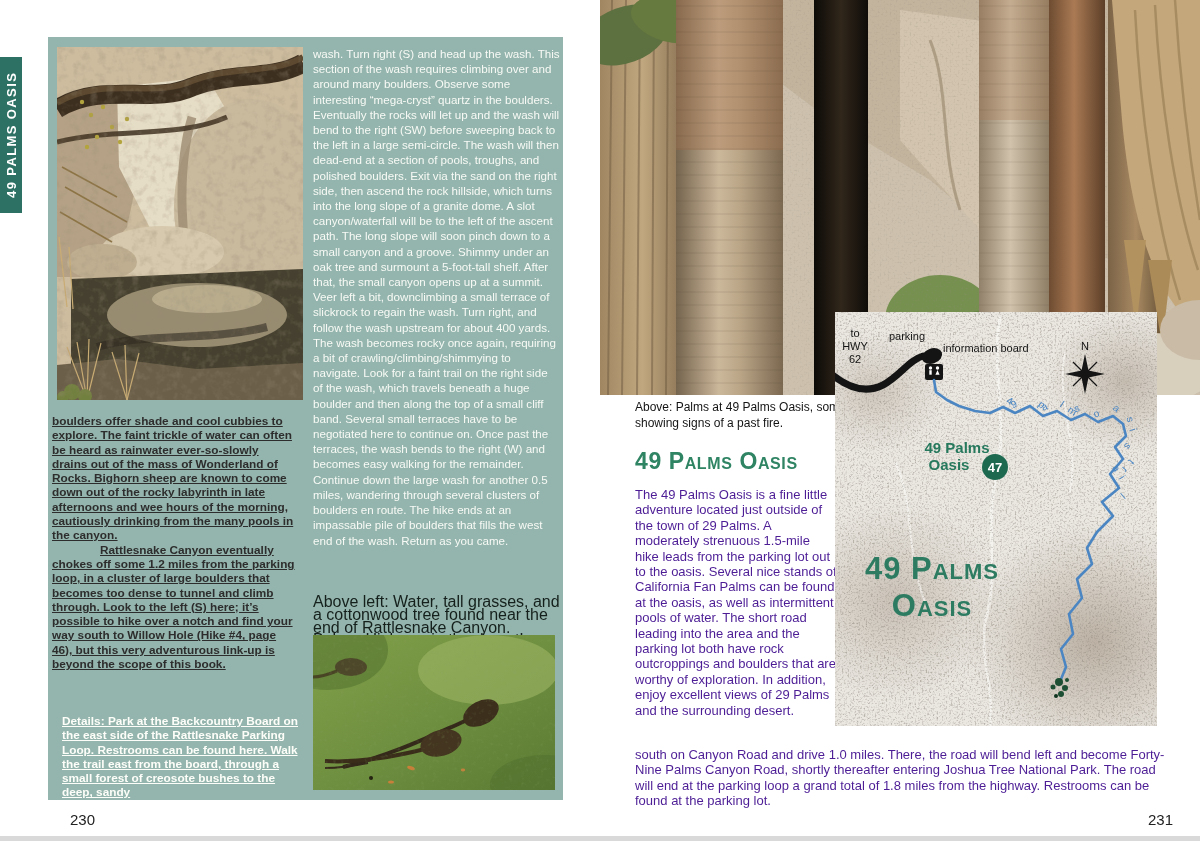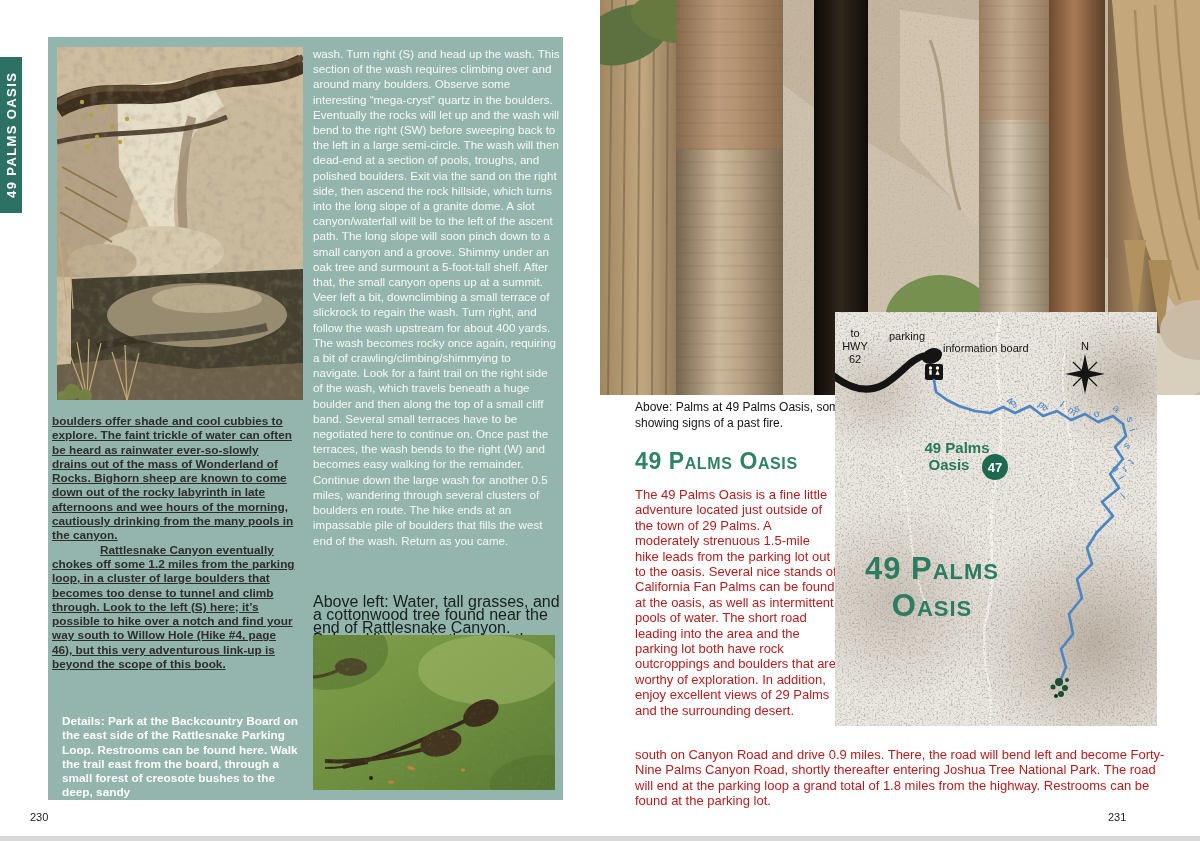--- a/index.html
+++ b/index.html
@@ -14,23 +14,23 @@
   .panel { background:#94b5ad; }
 
   .col-dark  { color:#2d2d2d; font-weight:bold; font-size:11.8px; line-height:14.3px; }
   .col-white { color:#f8faf6; font-weight:normal; font-size:11.6px; line-height:15.2px; }
   .details   { color:#fdfef9; font-weight:bold; font-size:11.8px; line-height:14.3px; }
   .indent1 { text-indent:48px; }
   .cap-teal { color:#15201c; font-size:16px; line-height:12.8px; }
 
   .r-caption { color:#141414; font-size:12px; line-height:15.5px; }
   .heading { color:#2f8464; font-weight:bold; font-variant:small-caps; font-size:23px; letter-spacing:0.6px; }
-  .r-body { color:#b91c1c; font-size:13px; line-height:15.4px; }
+  .r-body { color:#4c1d95; font-size:13px; line-height:15.4px; }
   .indent2 { text-indent:52px; }
-  .pageno { color:#222; font-size:11px; }
+  .pageno { color:#222; font-size:15px;margin-left:40px; }
 
   .map-label { font-family:"Liberation Sans",sans-serif; font-size:11px; fill:#141414; }
   .map-oasis { font-family:"Liberation Sans",sans-serif; font-size:15px; font-weight:bold; fill:#27795d; }
   .map-title { font-family:"Liberation Sans",sans-serif; font-size:31px; font-weight:bold;
                font-variant:small-caps; letter-spacing:1px; fill:#2d7c62; }
   .trail-txt { font-family:"Liberation Sans",sans-serif; font-size:10px; fill:#4b86c3; letter-spacing:7px; }
 
   .bottom-strip { background:#d9d9d9; }
 </style>
 </head>
@@ -104,21 +104,21 @@
       </g>
     </g>
     <rect width="246" height="353" filter="url(#canyTex)" opacity="0.3"></rect>
   </svg>
 
   <div class="abs col-dark" style="left:52px;top:414px;width:243px;text-decoration:underline;">
     <div>boulders offer shade and cool cubbies to explore. The faint trickle of water can often be heard as rainwater ever-so-slowly drains out of the mass of Wonderland of Rocks. Bighorn sheep are known to come down out of the rocky labyrinth in late afternoons and wee hours of the morning, cautiously drinking from the many pools in the canyon.</div>
     <div class="indent1">Rattlesnake Canyon eventually chokes off some 1.2 miles from the parking loop, in a cluster of large boulders that becomes too dense to tunnel and climb through. Look to the left (S) here; it’s possible to hike over a notch and find your way south to Willow Hole (Hike #4, page 46), but this very adventurous link-up is beyond the scope of this book.</div>
   </div>
 
-  <div class="abs details" style="left:62px;top:714px;width:243px;">Details: Park at the Backcountry Board on the east side of the Rattlesnake Parking Loop. Restrooms can be found here. Walk the trail east from the board, through a small forest of creosote bushes to the deep, sandy</div>
+  <div class="abs details" style="left:62px;top:714px;width:243px;text-decoration:underline;">Details: Park at the Backcountry Board on the east side of the Rattlesnake Parking Loop. Restrooms can be found here. Walk the trail east from the board, through a small forest of creosote bushes to the deep, sandy</div>
 
   <div class="abs col-white" style="left:313px;top:46px;width:247px;">wash. Turn right (S) and head up the wash. This section of the wash requires climbing over and around many boulders. Observe some interesting “mega-cryst” quartz in the boulders. Eventually the rocks will let up and the wash will bend to the right (SW) before sweeping back to the left in a large semi-circle. The wash will then dead-end at a section of pools, troughs, and polished boulders. Exit via the sand on the right side, then ascend the rock hillside, which turns into the long slope of a granite dome. A slot canyon/waterfall will be to the left of the ascent path. The long slope will soon pinch down to a small canyon and a groove. Shimmy under an oak tree and surmount a 5-foot-tall shelf. After that, the small canyon opens up at a summit. Veer left a bit, downclimbing a small terrace of slickrock to regain the wash. Turn right, and follow the wash upstream for about 400 yards. The wash becomes rocky once again, requiring a bit of crawling/climbing/shimmying to navigate. Look for a faint trail on the right side of the wash, which travels beneath a huge boulder and then along the top of a small cliff band. Several small terraces have to be negotiated here to continue on. Once past the terraces, the wash bends to the right (W) and becomes easy walking for the remainder. Continue down the large wash for another 0.5 miles, wandering through several clusters of boulders en route. The hike ends at an impassable pile of boulders that fills the west end of the wash. Return as you came.</div>
 
   <div class="abs cap-teal" style="left:313px;top:596px;width:250px;">
     <div>Above left: Water, tall grasses, and a cottonwood tree found near the end of Rattlesnake Canyon.</div>
     <div>Below: Highway in the desert!</div>
   </div>
 
   <svg class="abs" style="left:313px;top:635px;" width="242" height="155" viewBox="0 0 242 155">
     <defs>
@@ -255,21 +255,21 @@
   </svg>
 
   <div class="abs r-caption" style="left:635px;top:400px;width:215px;">Above: Palms at 49 Palms Oasis, some showing signs of a past fire.</div>
 
   <div class="abs heading" style="left:635px;top:448px;">49 Palms Oasis</div>
 
   <div class="abs r-body" style="left:635px;top:487px;width:202px;">
     <div>The 49 Palms Oasis is a fine little adventure located just outside of the town of 29 Palms. A moderately strenuous 1.5-mile hike leads from the parking lot out to the oasis. Several nice stands of California Fan Palms can be found at the oasis, as well as intermittent pools of water. The short road leading into the area and the parking lot both have rock outcroppings and boulders that are worthy of exploration. In addition, enjoy excellent views of 29 Palms and the surrounding desert.</div>
   </div>
 
-  <div class="abs r-body" style="left:635px;top:747px;width:530px;">south on Canyon Road and drive 0.9 miles. There, the road will bend left and become Forty-Nine Palms Canyon Road, shortly thereafter entering Joshua Tree National Park. The road will end at the parking loop a grand total of 1.8 miles from the highway. Restrooms can be found at the parking lot.</div>
+  <div class="abs r-body" style="left:635px;top:747px;width:530px;">south on Canyon Road and drive 1.0 miles. There, the road will bend left and become Forty-Nine Palms Canyon Road, shortly thereafter entering Joshua Tree National Park. The road will end at the parking loop a grand total of 1.8 miles from the highway. Restrooms can be found at the parking lot.</div>
 
   <svg class="abs" style="left:835px;top:312px;" width="322" height="414" viewBox="0 0 322 414">
     <defs>
       <radialGradient id="tintBrown">
           <stop offset="0" stop-color="#8d7a66"></stop>
           <stop offset="1" stop-color="#8d7a66" stop-opacity="0"></stop>
         </radialGradient>
       <filter id="mapSpeck">
           <feTurbulence type="fractalNoise" baseFrequency="0.55" numOctaves="3" seed="11"></feTurbulence>
         <feColorMatrix type="matrix" values="0 0 0 0 0.28  0 0 0 0 0.25  0 0 0 0 0.21  1.6 1.6 1.6 0 -2.35"></feColorMatrix>

